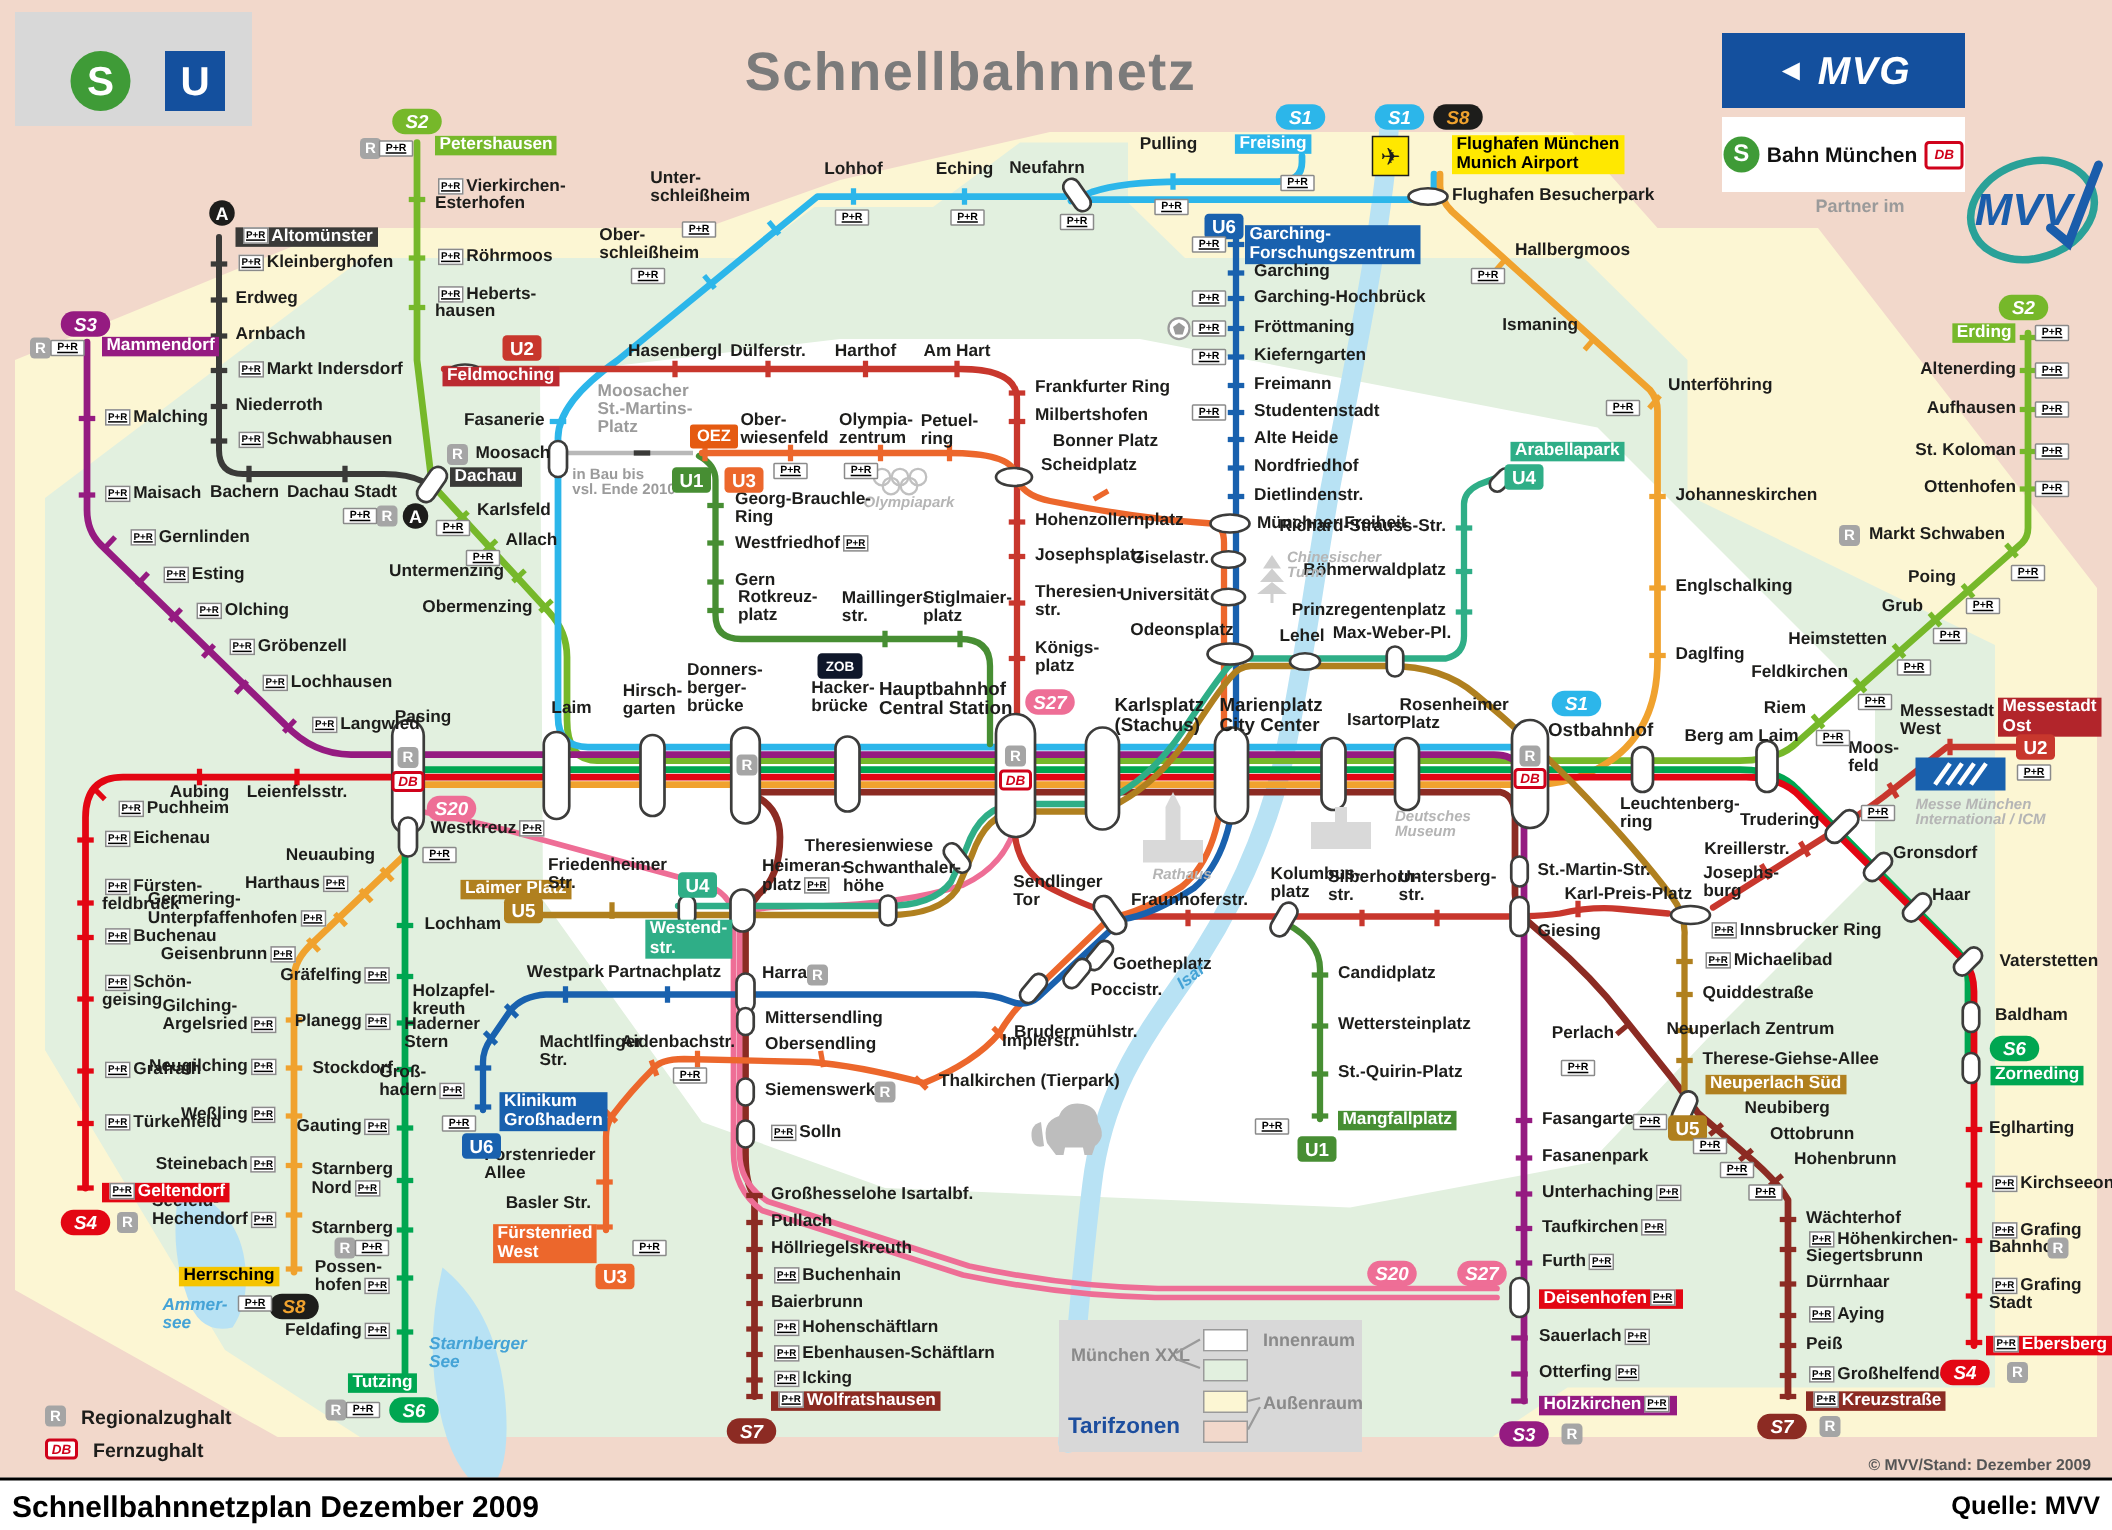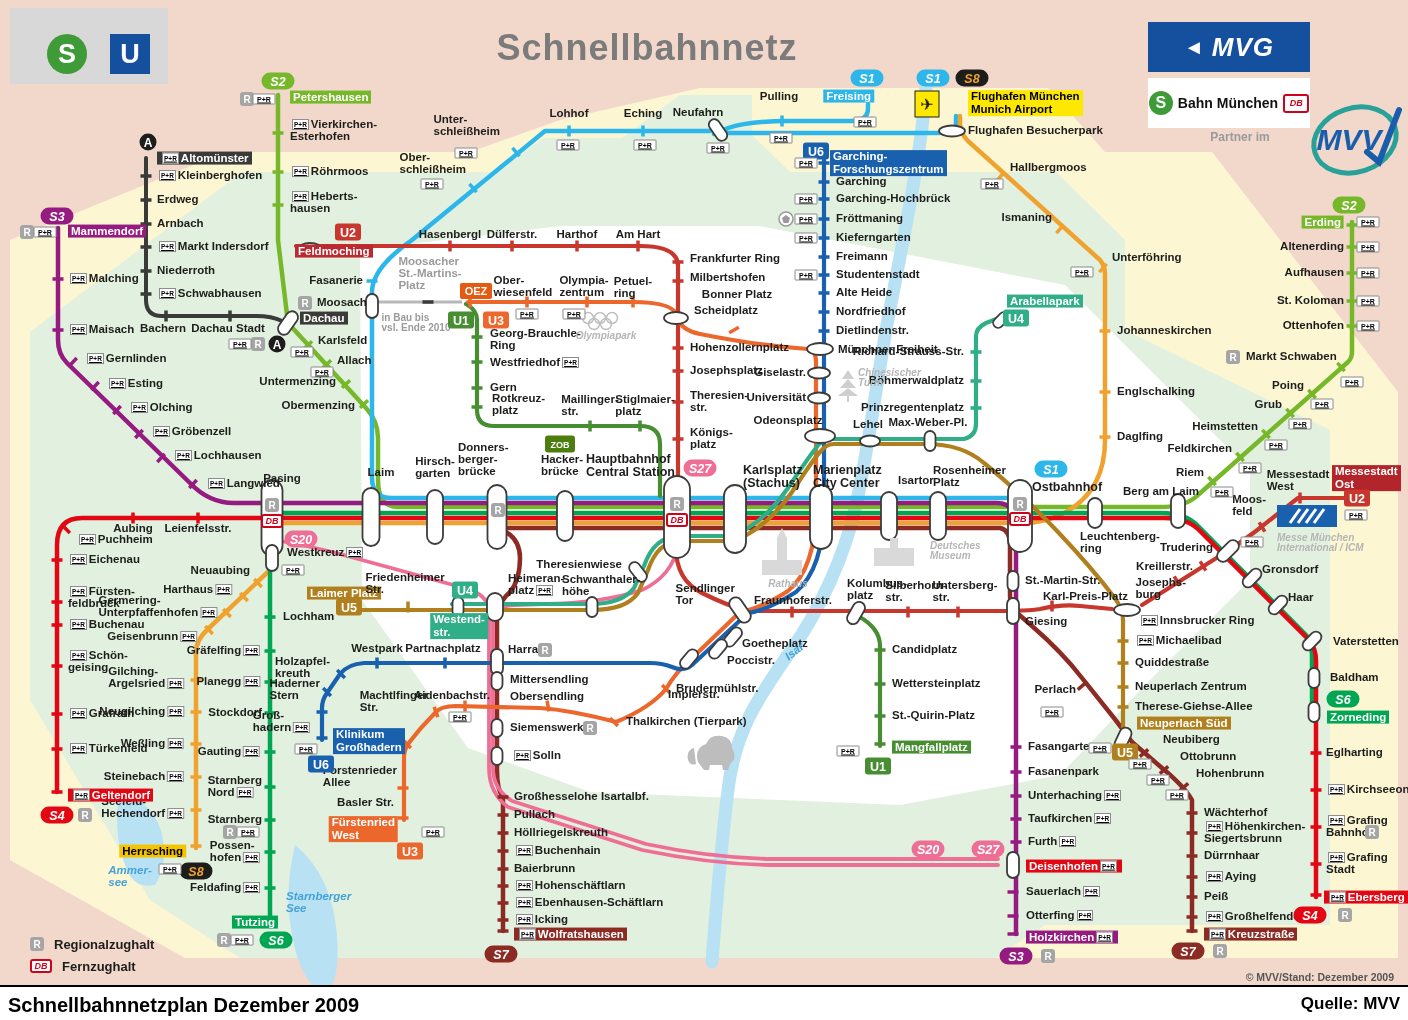--- a/index.html
+++ b/index.html
@@ -9,21 +9,21 @@
   .lb.bgl{padding:0 3px;color:#fff;line-height:1.12;}
   .prc{display:inline-block;border:1px solid #8a8a8a;background:#fff;color:#000;font-size:6.5px;font-style:normal;font-weight:bold;padding:0 1px;margin:0 2px;vertical-align:middle;line-height:9px;text-decoration:underline;}
   .bdg{position:absolute;display:flex;align-items:center;justify-content:center;font-weight:bold;color:#fff;transform:translate(-50%,-50%);z-index:6;box-sizing:border-box;}
   .bs{width:33px;height:17px;border-radius:9px;font-style:italic;font-size:12.5px;}
   .bu{width:26px;height:17px;border-radius:3px;font-size:12.5px;}
   .ba{width:17px;height:17px;border-radius:50%;background:#1d1d1b;font-size:12px;}
   .br{width:14px;height:14px;border-radius:3px;background:#a5a5a5;font-size:10px;}
   .bdb{width:22px;height:14px;background:#fff;border:2px solid #d0021b;color:#d0021b;border-radius:3px;font-size:9px;font-style:italic;}
   .bpr{width:23px;height:11px;background:#fff;border:1px solid #8a8a8a;color:#000;font-size:7px;text-decoration:underline;border-radius:1px;}
   .boez{width:32px;height:16px;background:#e55a11;font-size:11px;border-radius:2px;}
-  .bzob{width:30px;height:17px;background:#4d7c0f;font-size:9px;border-radius:3px;}
+  .bzob{width:30px;height:17px;background:#0f172a;font-size:9px;border-radius:3px;}
   #title{position:absolute;left:647px;top:48px;transform:translate(-50%,-50%);font-size:36px;font-weight:bold;color:#7b7b7b;letter-spacing:1px;z-index:4;}
   #logobox{position:absolute;left:10px;top:8px;width:158px;height:76px;background:#d8d8d8;z-index:4;}
   .slogo{position:absolute;width:40px;height:40px;border-radius:50%;background:#3f9b37;color:#fff;font-weight:bold;font-size:27px;display:flex;align-items:center;justify-content:center;}
   .ulogo{position:absolute;width:40px;height:40px;background:#14509e;color:#fff;font-weight:bold;font-size:27px;display:flex;align-items:center;justify-content:center;}
   #mvgbox{position:absolute;left:1148px;top:22px;width:162px;height:50px;background:#14509e;color:#fff;display:flex;align-items:center;justify-content:center;gap:8px;z-index:4;}
   #mvgbox .arrow{font-size:20px;}
   #mvgbox .t{font-size:26px;font-weight:bold;font-style:italic;letter-spacing:1px;}
   #bahnbox{position:absolute;left:1148px;top:78px;width:162px;height:50px;background:#fff;display:flex;align-items:center;justify-content:center;gap:5px;z-index:4;}
   #bahnbox .sc{width:24px;height:24px;border-radius:50%;background:#3f9b37;color:#fff;font-size:16px;font-weight:bold;display:flex;align-items:center;justify-content:center;}
   #bahnbox .bt{font-size:14px;font-weight:bold;color:#111;}
@@ -347,20 +347,33 @@
     <div class="lgrow">
       <span class="bdg br" style="position:static;transform:none;">R</span>
       <span>Regionalzughalt</span>
     </div>
     <div class="lgrow">
       <span class="bdg bdb" style="position:static;transform:none;">DB</span>
       <span>Fernzughalt</span>
     </div>
   </div>
 
+  <div id="tarif">
+    <div class="mx">München XXL</div>
+    <div class="inn">Innenraum</div>
+    <div class="aus">Außenraum</div>
+    <div class="tt">Tarifzonen</div>
+    <div class="sw" style="top:6px;background:#ffffff;"></div>
+    <div class="sw" style="top:26px;background:#e2f0df;"></div>
+    <div class="sw" style="top:47px;background:#fcf6d3;"></div>
+    <div class="sw" style="top:67px;background:#f2d8cb;"></div>
+    <svg width="202" height="88" style="position:absolute;left:0;top:0;">
+      <path d="M78,22 L94,13 M78,26 L94,32 M126,54 L134,52 M126,73 L134,58" stroke="#9a9a9a" stroke-width="1.5" fill="none"></path>
+    </svg>
+  </div>
 
   <div id="copyright">© MVV/Stand: Dezember 2009</div>
   <div id="footer">
     <div class="fl">Schnellbahnnetzplan Dezember 2009</div>
     <div class="fr">Quelle: MVV</div>
   </div>
 <div class="lb bgl" style="left: 157px; top: 158px; background: rgb(58, 58, 56); transform: translate(0px, -50%);"><span class="prc">P+R</span><span>Altomünster</span></div>
     <div class="lb" style="left: 157px; top: 176px; transform: translate(0px, -50%);"><span class="prc">P+R</span><span>Kleinberghofen</span></div>
     <div class="lb" style="left: 157px; top: 200px; transform: translate(0px, -50%);"><span>Erdweg</span></div>
     <div class="lb" style="left: 157px; top: 224px; transform: translate(0px, -50%);"><span>Arnbach</span></div>
@@ -568,21 +581,21 @@
     <div class="lb" style="left: 916px; top: 592px; transform: translate(-50%, -50%);"><span>Silberhorn-
 str.</span></div>
     <div class="lb" style="left: 965px; top: 592px; transform: translate(-50%, -50%);"><span>Untersberg-
 str.</span></div>
     <div class="lb" style="left: 1025px; top: 622px; transform: translate(0px, -50%);"><span>Giesing</span></div>
     <div class="lb" style="left: 1025px; top: 581px; transform: translate(0px, -50%);"><span>St.-Martin-Str.</span></div>
     <div class="lb" style="left: 1043px; top: 597px; transform: translate(0px, -50%);"><span>Karl-Preis-Platz</span></div>
     <div class="lb" style="left: 1139px; top: 621px; transform: translate(0px, -50%);"><span class="prc">P+R</span><span>Innsbrucker Ring</span></div>
     <div class="lb" style="left: 1135px; top: 641px; transform: translate(0px, -50%);"><span class="prc">P+R</span><span>Michaelibad</span></div>
     <div class="lb" style="left: 1135px; top: 663px; transform: translate(0px, -50%);"><span>Quiddestraße</span></div>
-    <div class="lb" style="left: 1135px; top: 687px; transform: translate(0px, -50%); text-align: center;"><span>Neuperlach Zentrum</span></div>
+    <div class="lb" style="left: 1111px; top: 687px; transform: translate(0px, -50%); text-align: center;"><span>Neuperlach Zentrum</span></div>
     <div class="lb" style="left: 1135px; top: 707px; transform: translate(0px, -50%);"><span>Therese-Giehse-Allee</span></div>
     <div class="lb bgl" style="left: 1137px; top: 723px; background: rgb(176, 128, 31); transform: translate(0px, -50%);"><span>Neuperlach Süd</span></div>
     <div class="lb" style="left: 742px; top: 644px; transform: translate(0px, -50%);"><span>Goetheplatz</span></div>
     <div class="lb" style="left: 727px; top: 661px; transform: translate(0px, -50%);"><span>Poccistr.</span></div>
     <div class="lb" style="left: 668px; top: 673px; transform: translate(0px, -50%); margin-top: 22px;"><span>Implerstr.</span></div>
     <div class="lb" style="left: 676px; top: 689px; transform: translate(0px, -50%);"><span>Brudermühlstr.</span></div>
     <div class="lb" style="left: 626px; top: 722px; transform: translate(0px, -50%);"><span>Thalkirchen (Tierpark)</span></div>
     <div class="lb" style="left: 892px; top: 650px; transform: translate(0px, -50%);"><span>Candidplatz</span></div>
     <div class="lb" style="left: 892px; top: 684px; transform: translate(0px, -50%);"><span>Wettersteinplatz</span></div>
     <div class="lb" style="left: 892px; top: 716px; transform: translate(0px, -50%);"><span>St.-Quirin-Platz</span></div>

